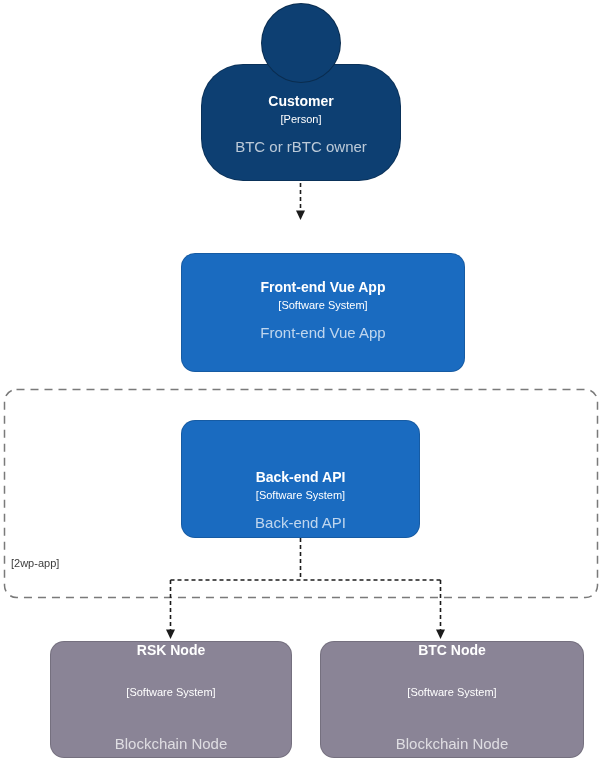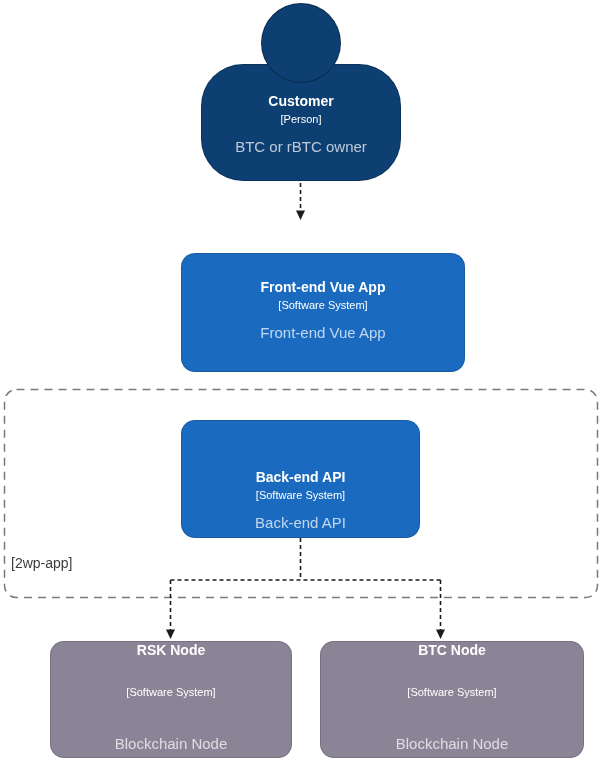--- a/index.html
+++ b/index.html
@@ -75,21 +75,21 @@
   .box-gray   { background: var(--node-gray-fill, #8a8496); border: 1px solid rgba(0,0,0,0.15); gap: 24px; }
 
   .box-frontend { left: 181px; top: 221px; width: 284px; height: 119px; margin-top: 32px; }
   .box-backend  { left: 181px; top: 420px; width: 239px; height: 118px; justify-content: flex-end; }
   .box-rsk      { left: 50px;  top: 641px; width: 242px; height: 117px; }
   .box-btc      { left: 320px; top: 641px; width: 264px; height: 117px; }
 
   
   .boundary-label { position: absolute; left: 11px; top: 556px; }
   .boundary-title { font-size: 15px; font-weight: 700; color: #1f1f1f; line-height: 18px; }
-  .boundary-meta  { font-size: 14px; color: #3c3c3c; line-height: 13px; margin-top: 1px; }
+  .boundary-meta  { font-size: 11px; color: #3c3c3c; line-height: 13px; margin-top: 1px; }
 </style>
 </head>
 <body>
 
 <div class="canvas">
 
   <svg class="overlay" viewBox="0 0 601 761" aria-hidden="true">
     <rect class="boundary-rect" x="4.5" y="389.5" width="593" height="208" rx="12"></rect>
 
     <path class="conn" d="M300.5,183 L300.5,211"></path>

